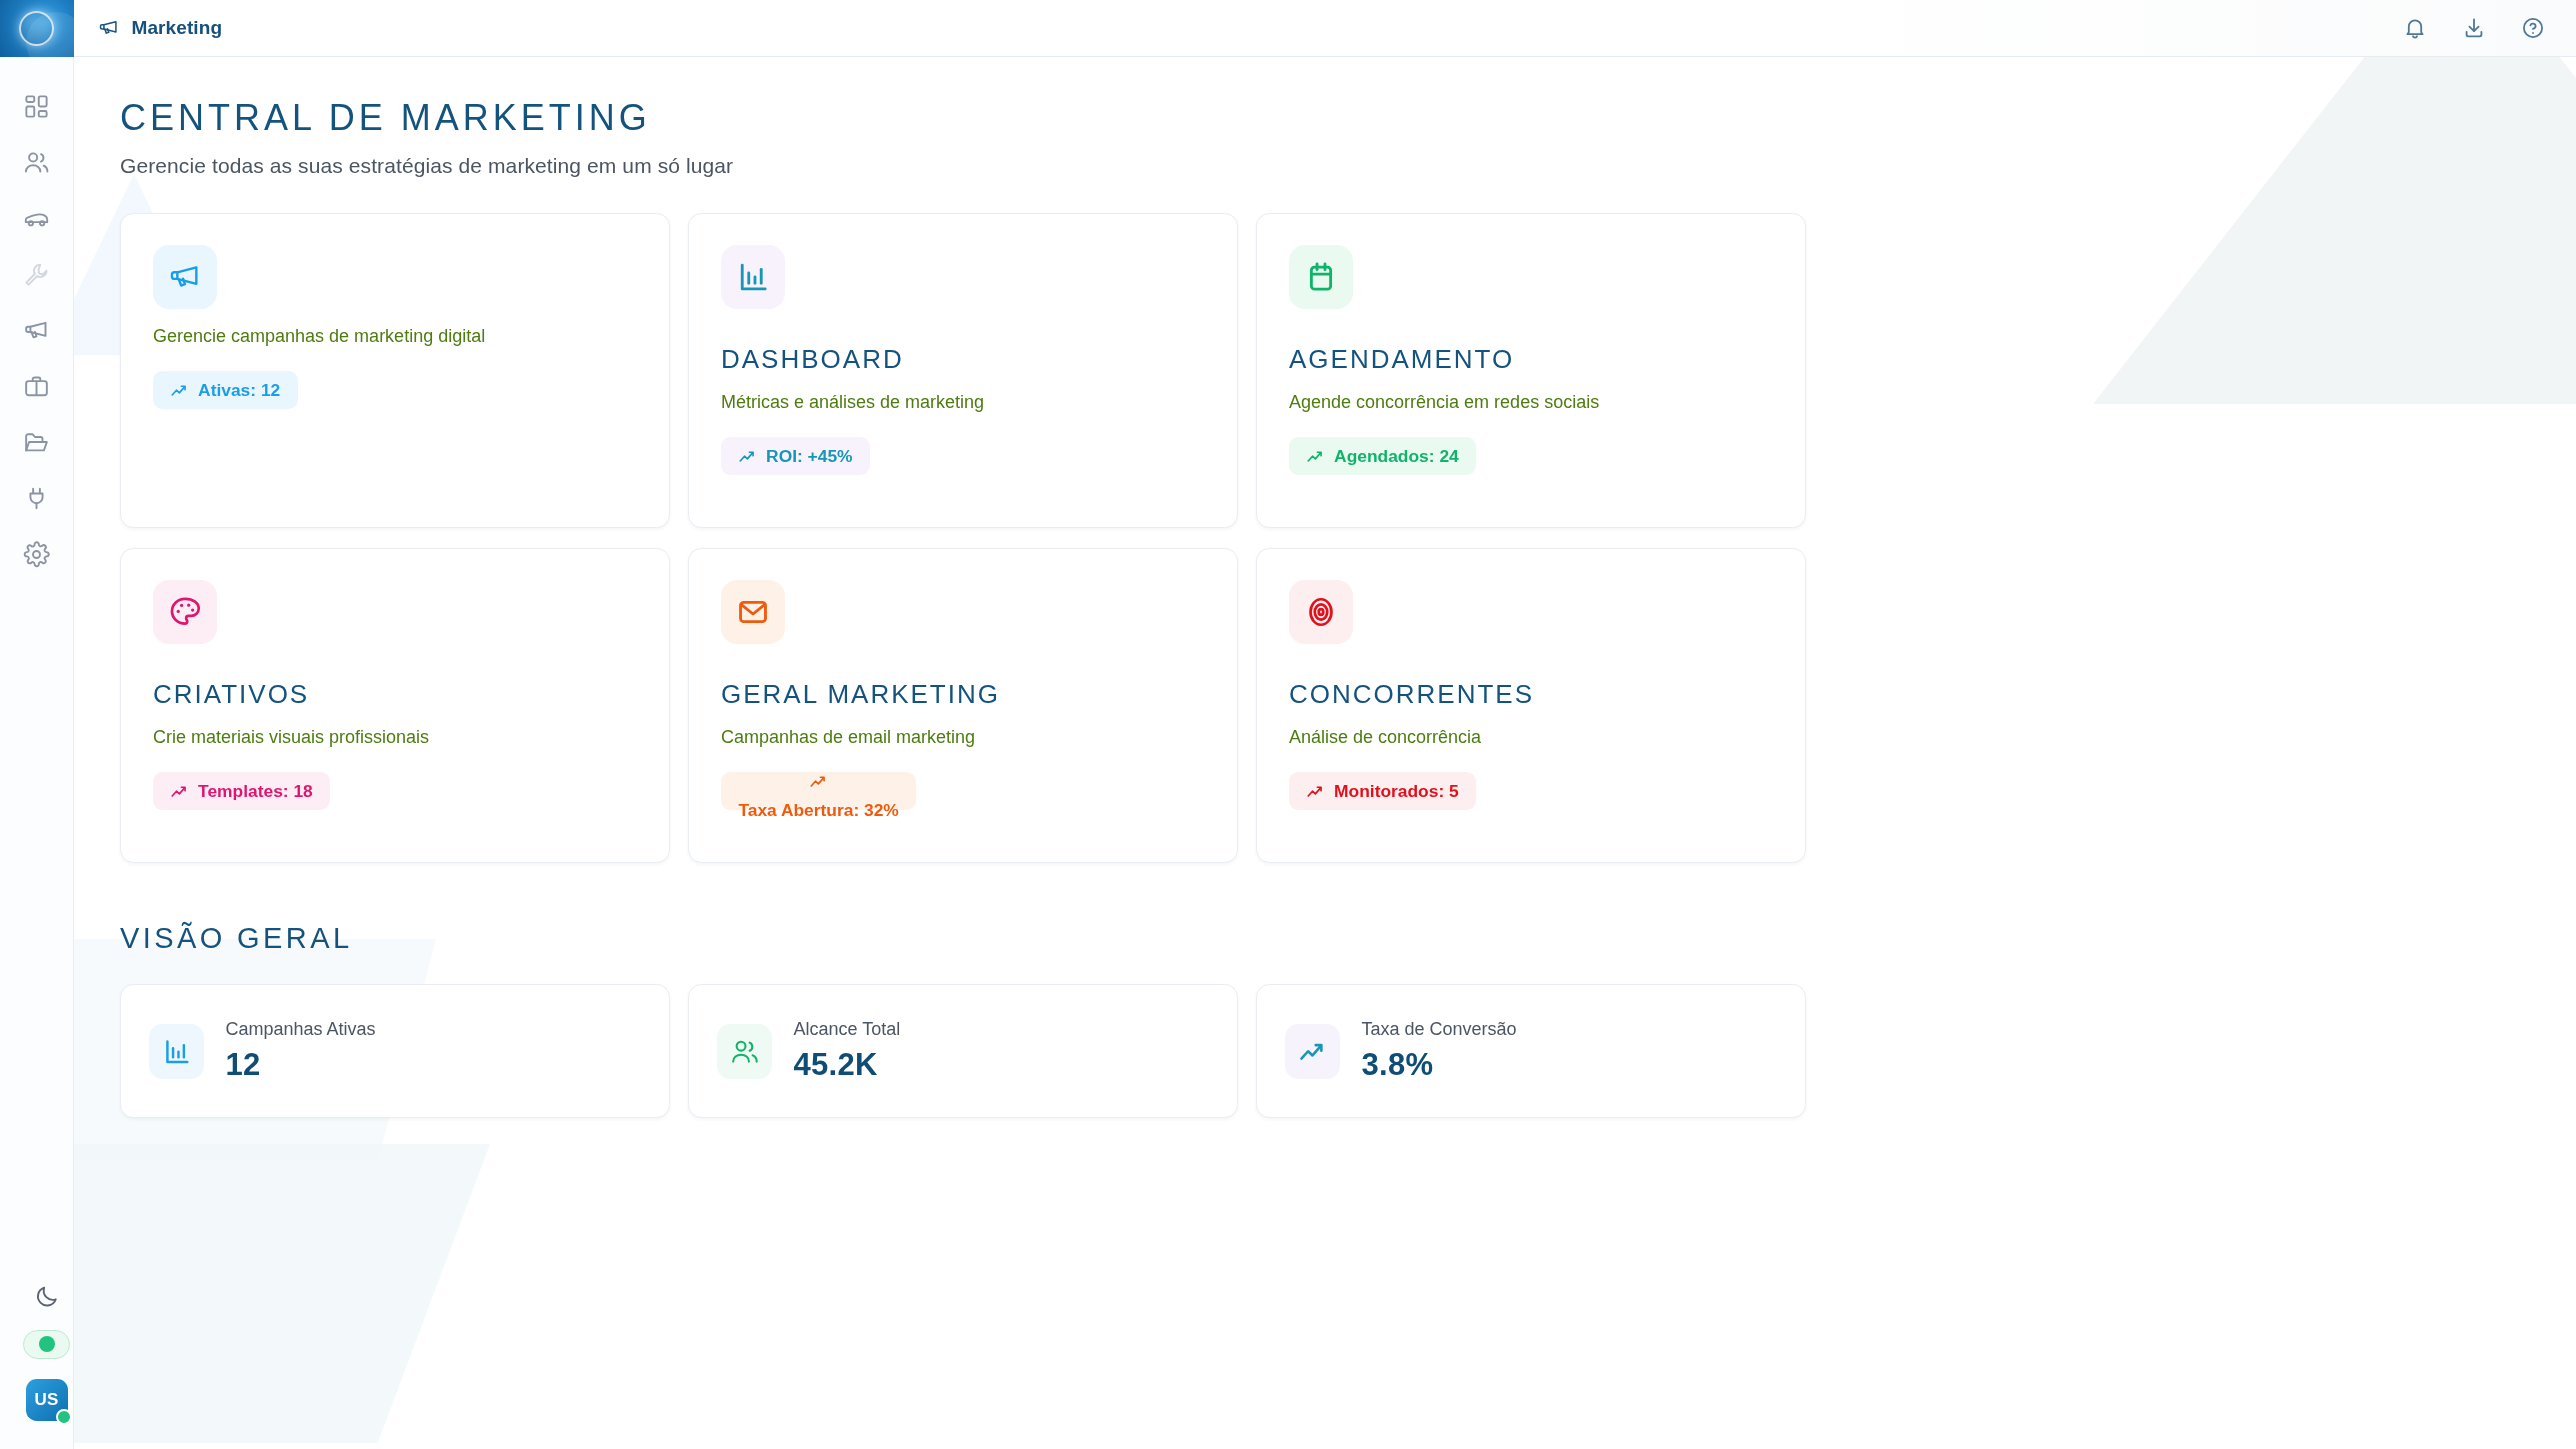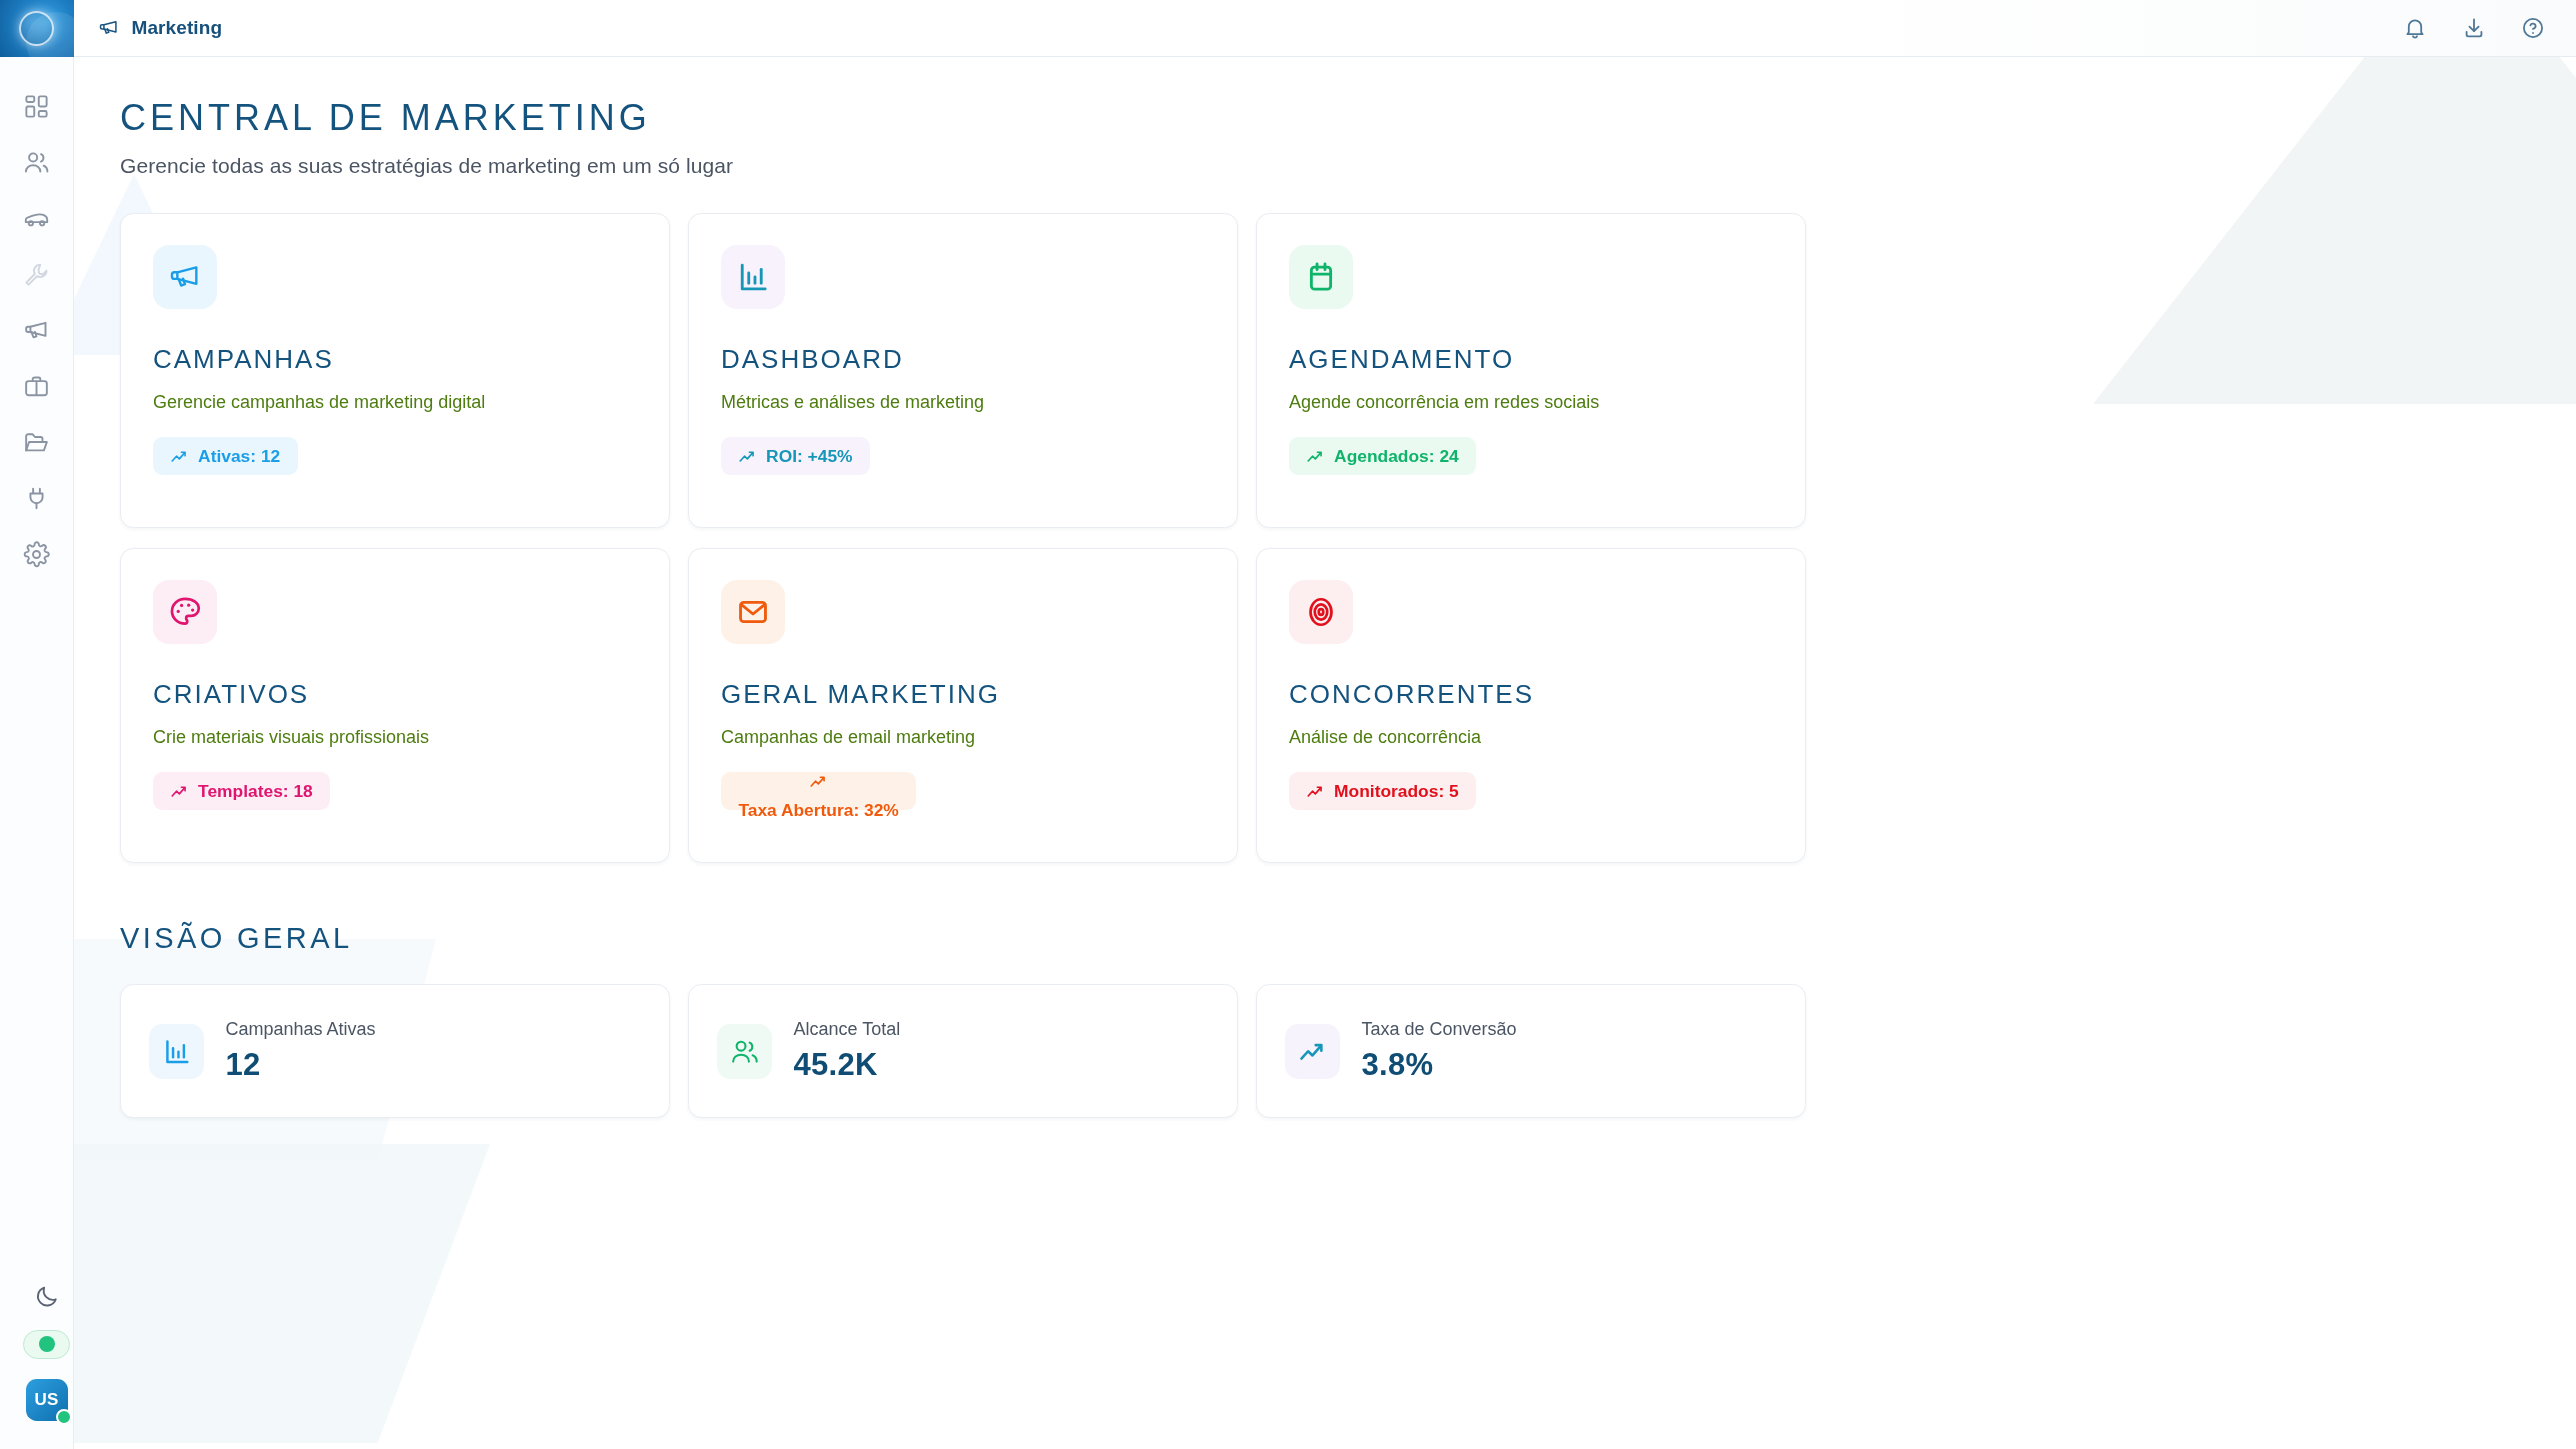--- a/index.html
+++ b/index.html
@@ -304,21 +304,21 @@
       <h1 class="page-title">CENTRAL DE MARKETING</h1>
       <p class="page-sub">Gerencie todas as suas estratégias de marketing em um só lugar</p>
 
       <section class="cards" id="card-grid">
           <div class="card"><div class="card-ico" style="background: rgb(234, 246, 253); color: rgb(26, 158, 232);">
               <svg viewBox="0 0 24 24" fill="none" stroke="currentColor" stroke-width="1.7" stroke-linecap="round" stroke-linejoin="round">
                 <path d="M20 5.2v11.6L6.6 13.3V8.7z"></path>
                 <path d="M6.6 8.7H4.5A1.7 1.7 0 0 0 2.8 10.4v1.2c0 1 .8 1.7 1.7 1.7h2.1"></path>
                 <path d="M7.6 13.6l1.7 4.4 2.7-.9-1.4-3.9"></path>
               </svg>
-            </div><div class="card-title">CAMPANHAS</div><div class="card-desc">Gerencie campanhas de marketing digital</div><div class="badge" style="background: rgb(234, 246, 253); color: rgb(26, 158, 232);">
+            </div><div class="card-desc">Gerencie campanhas de marketing digital</div><div class="badge" style="background: rgb(234, 246, 253); color: rgb(26, 158, 232);">
               <span>
                 <svg viewBox="0 0 24 24" fill="none" stroke="currentColor" stroke-width="2.1" stroke-linecap="round" stroke-linejoin="round">
                   <path d="M2.8 17.6l5.4-6 3.6 3.4 6.6-7.6"></path>
                   <path d="M14.4 6.6h4.6v4.6"></path>
                 </svg>
               </span>
               <span>Ativas: 12</span>
             </div></div>
           <div class="card"><div class="card-ico" style="background: rgb(247, 242, 252); color: rgb(23, 151, 184);">
               <svg viewBox="0 0 24 24" fill="none" stroke="currentColor" stroke-width="2" stroke-linecap="round" stroke-linejoin="round">

